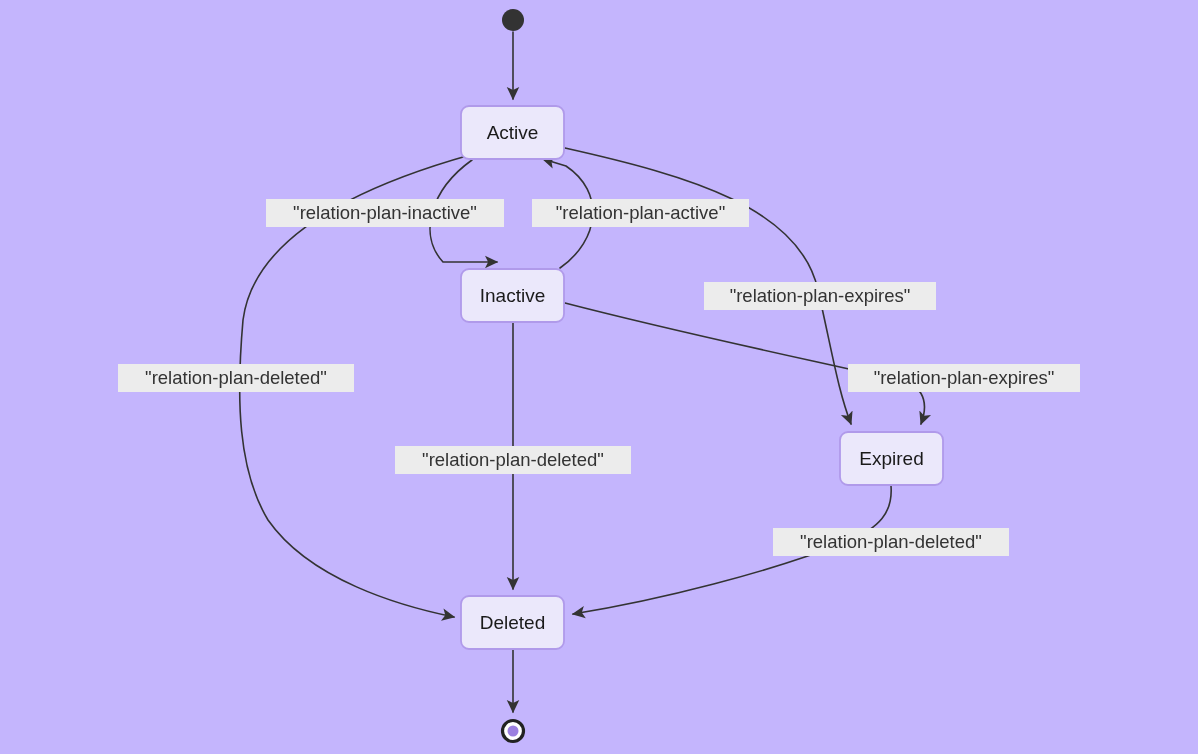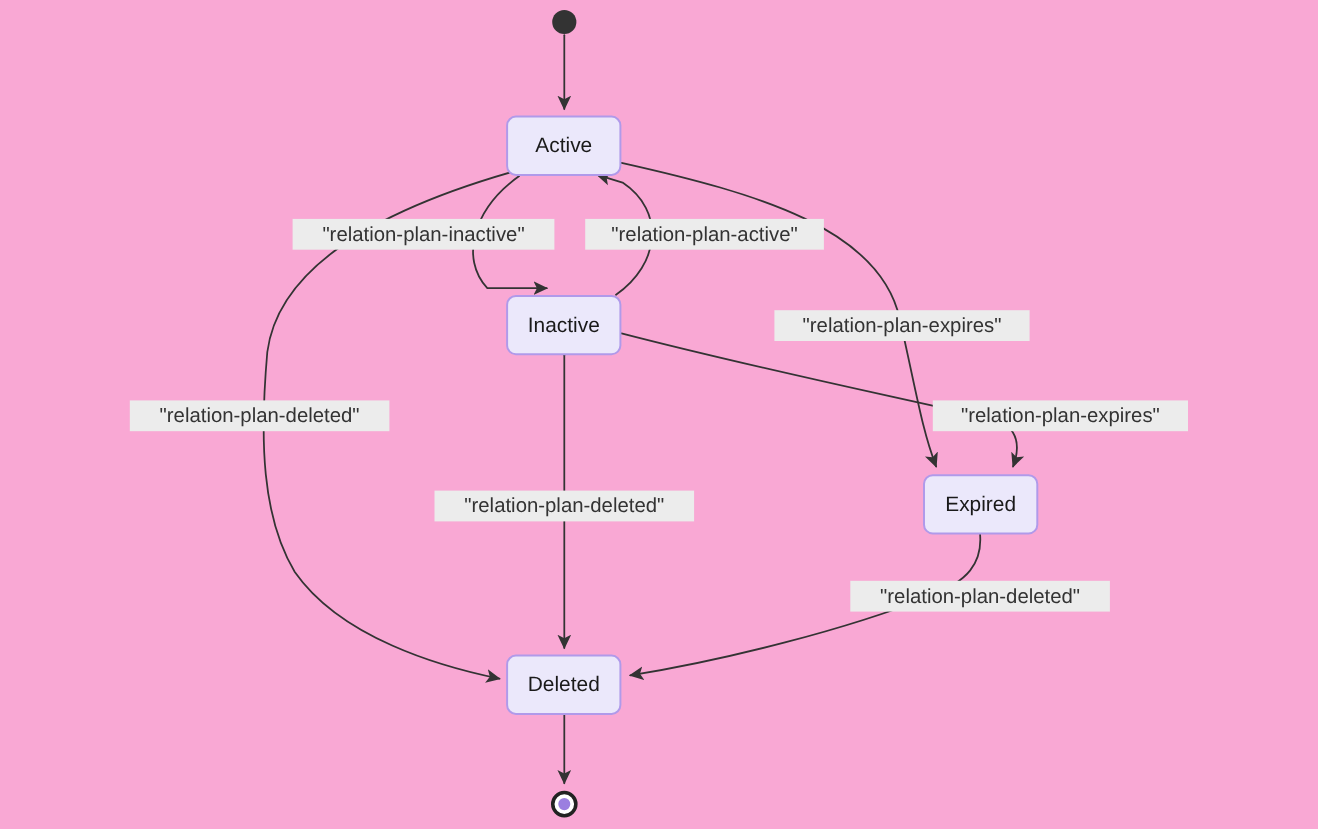--- a/index.html
+++ b/index.html
@@ -12,21 +12,21 @@
     font-family: "Liberation Sans", sans-serif;
     width: 1198px;
     height: 754px;
     overflow: hidden;
     position: relative;
   }
   #diagram-root {
     position: relative;
     width: 1198px;
     height: 754px;
-    background: #f9a8d4;
+    background: #c4b5fd;
   }
   svg.diagram-canvas {
     position: absolute;
     left: 0;
     top: 0;
     width: 1198px;
     height: 754px;
     display: block;
   }
   .edge-path {

